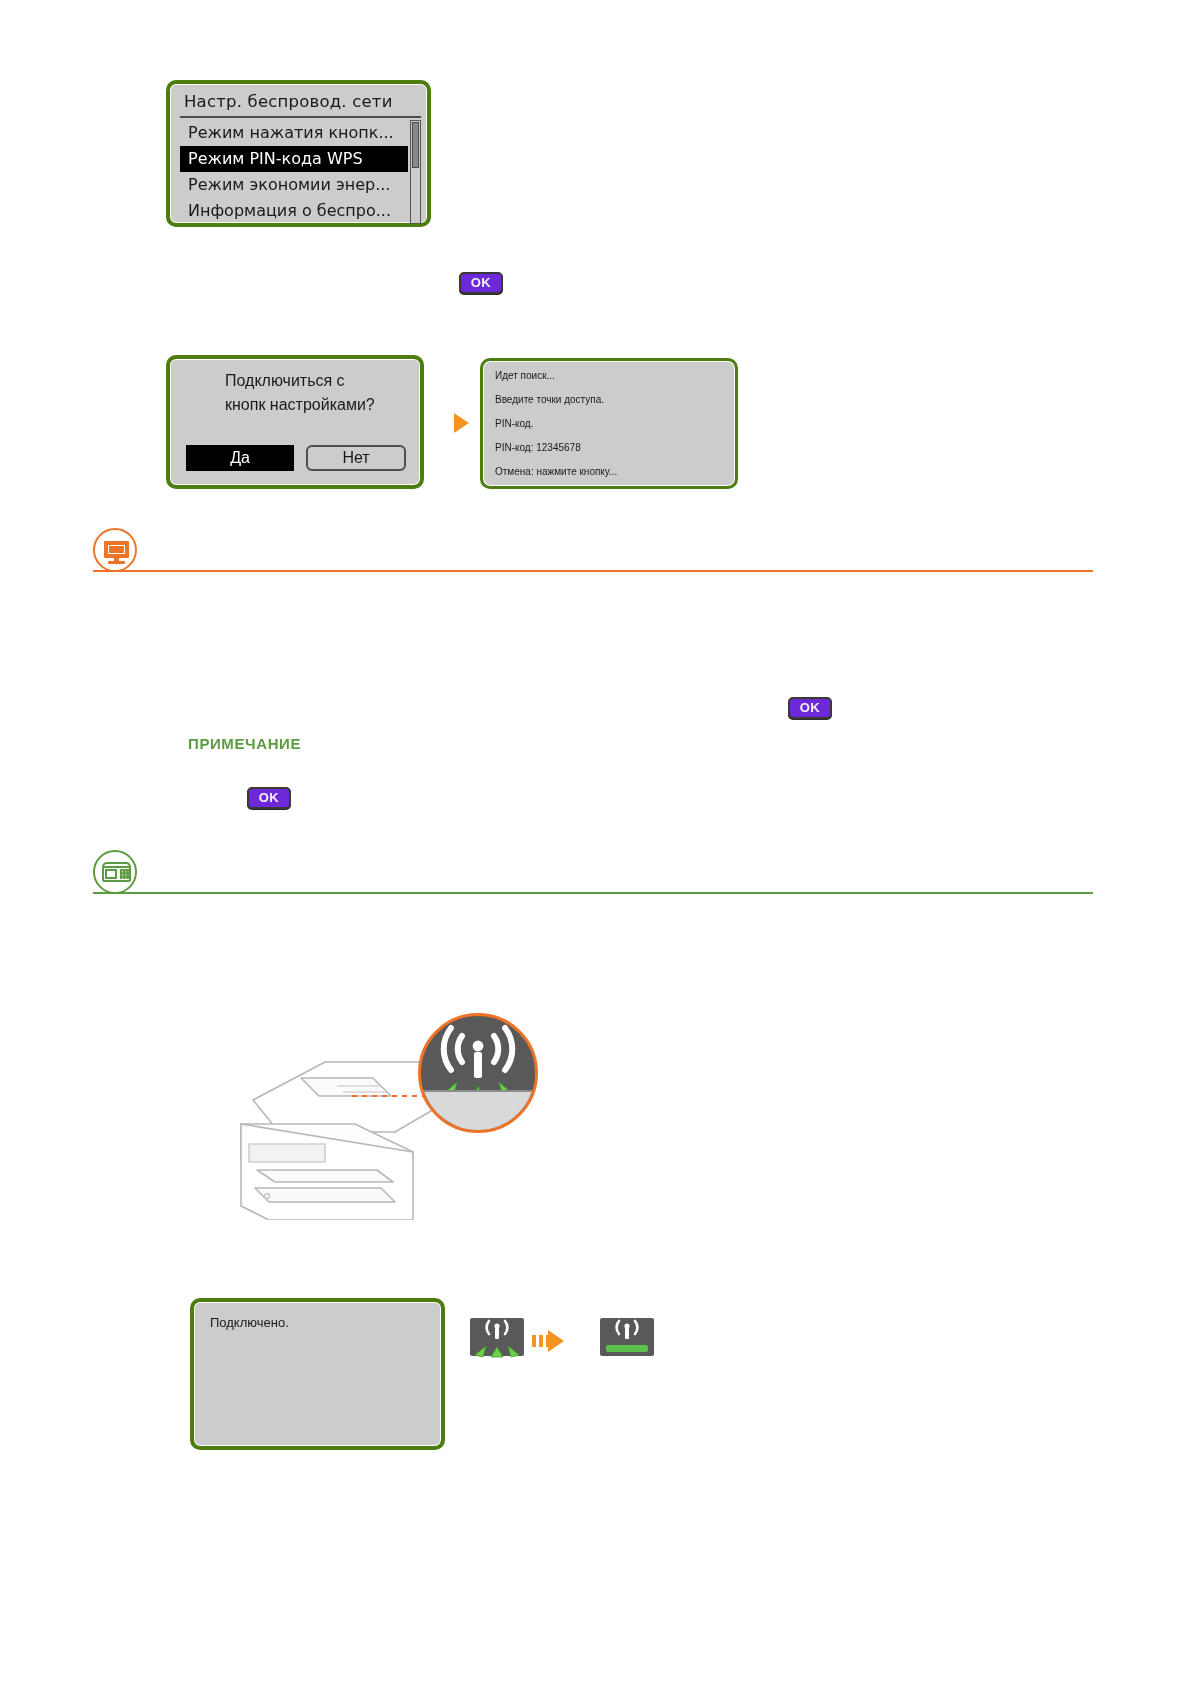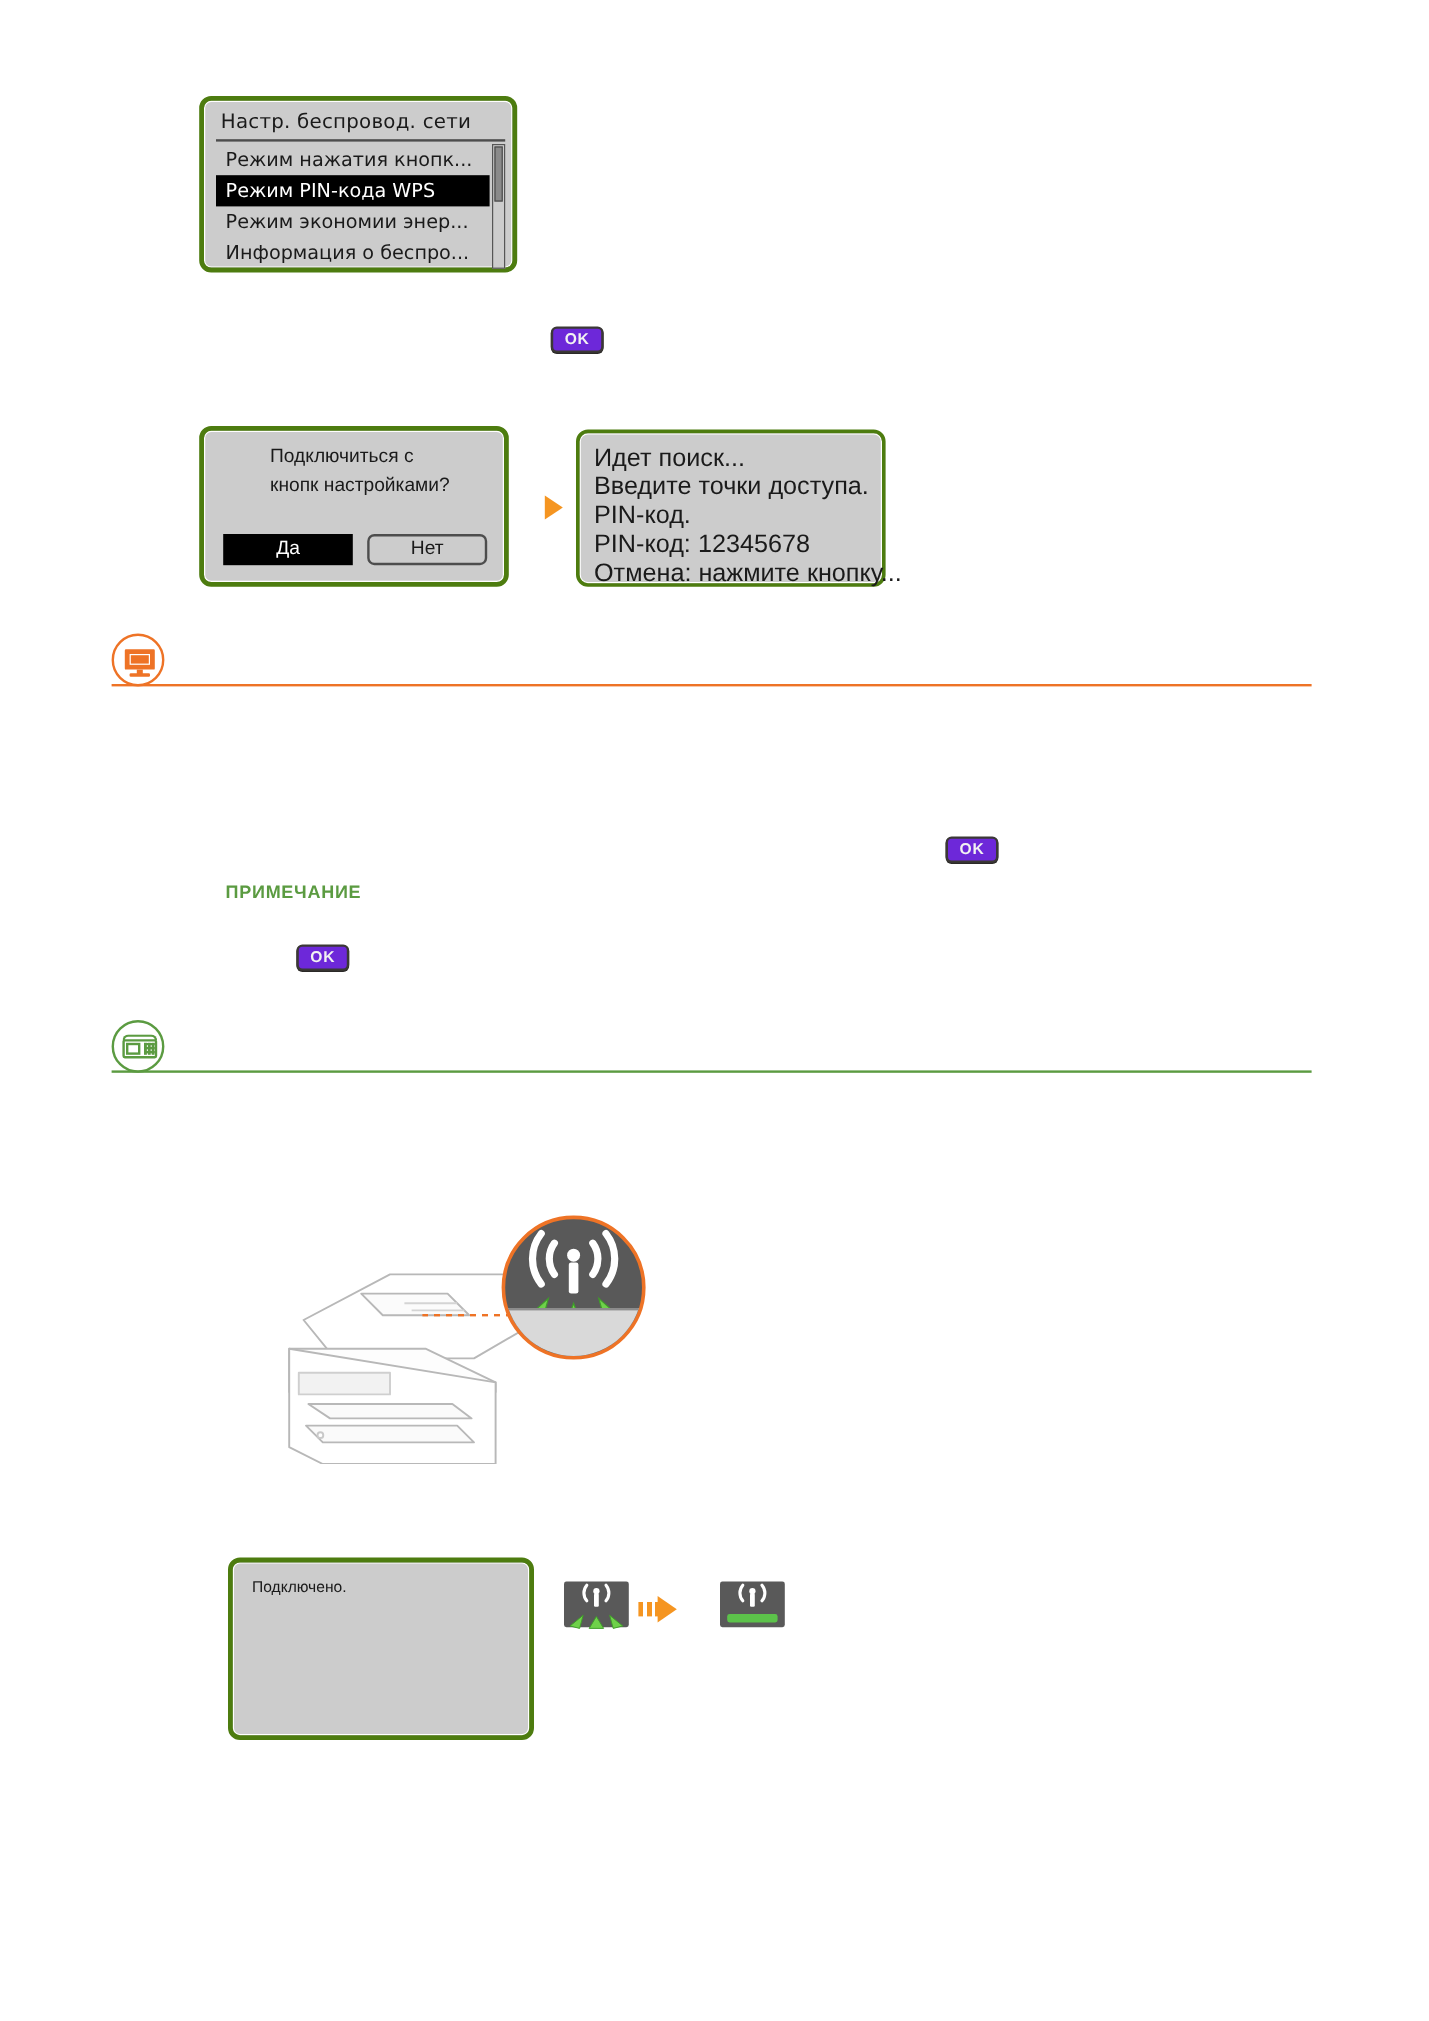--- a/index.html
+++ b/index.html
@@ -173,21 +173,21 @@
   #screen-search {
     left: 480px;
     top: 358px;
     width: 258px;
     height: 131px;
     border-width: 3px;
   }
   #screen-search .line {
     position: absolute;
     left: 12px;
-    font-size: 21px;
+    font-size: 10px;
     color: #1a1a1a;
     white-space: nowrap;
   }
   #screen-search .s0 { top: 9px; }
   #screen-search .s1 { top: 33px; }
   #screen-search .s2 { top: 57px; }
   #screen-search .s3 { top: 81px; }
   #screen-search .s4 { top: 105px; }
 
   

